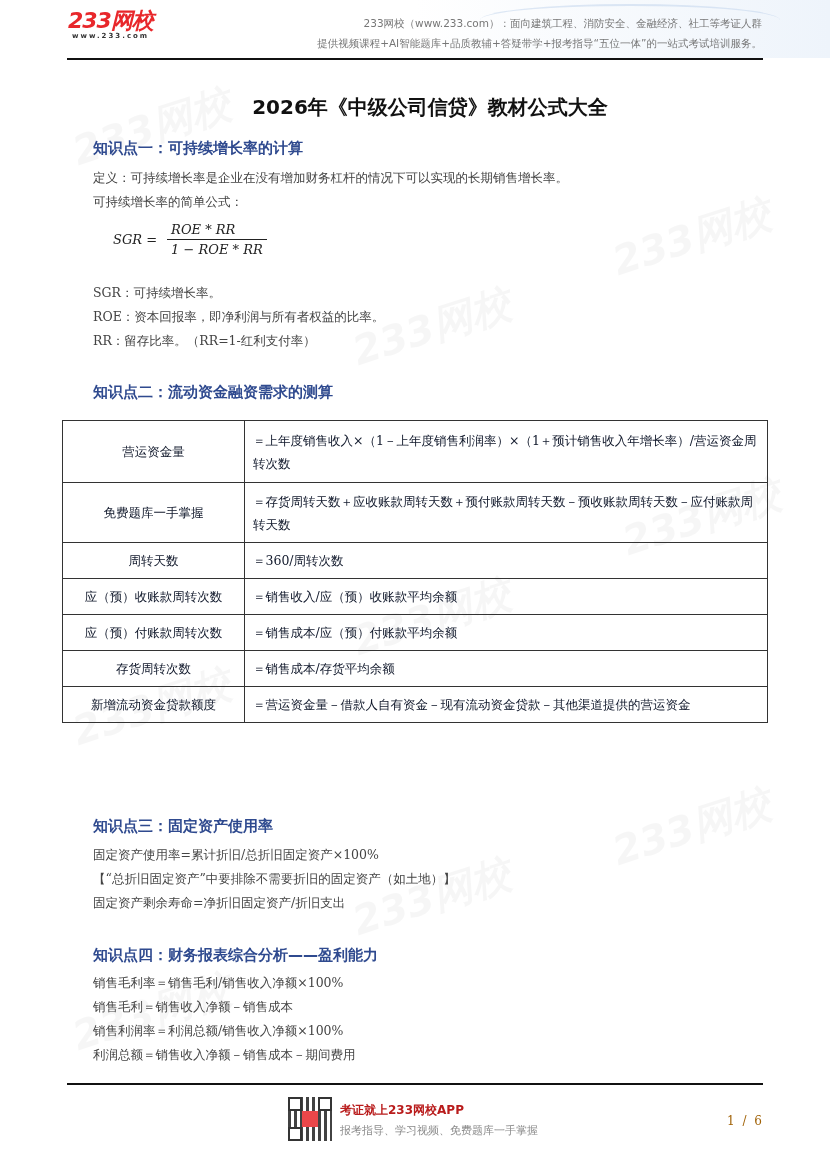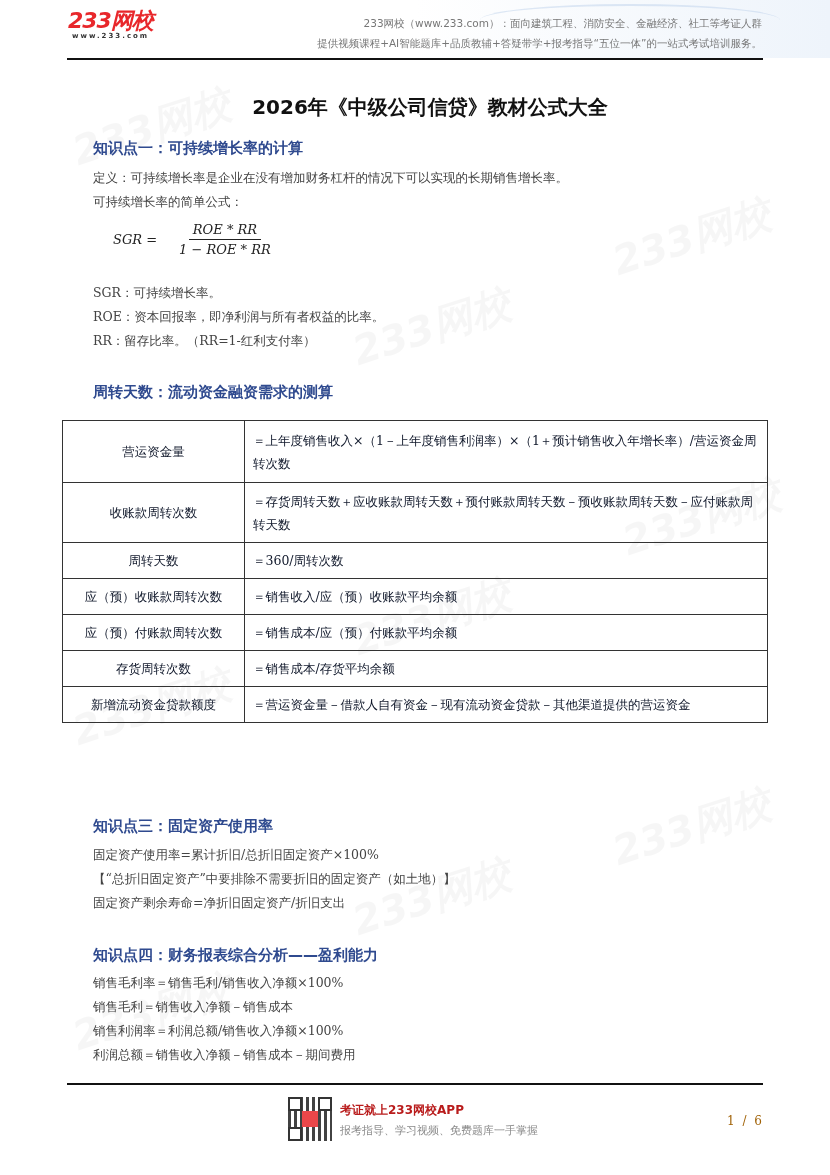--- a/index.html
+++ b/index.html
@@ -38,21 +38,21 @@
     position:absolute; left:93px;
     font-family:"DejaVu Sans", sans-serif; font-weight:bold; font-size:15px; color:#2f4a8f;
   }
   .para {
     position:absolute; left:93px; font-size:12.5px; color:#444; line-height:24px;
   }
   .formula {
     position:absolute; left:113px; top:222px; font-family:"DejaVu Serif", serif; font-style:italic;
     font-size:13px; color:#222; display:flex; align-items:center;
   }
-  .frac { display:inline-flex; flex-direction:column; align-items:center; margin-left:18px; }
+  .frac { display:inline-flex; flex-direction:column; margin-left:10px; }
   .frac .num { padding:0 4px 2px 4px; border-bottom:1px solid #222; }
   .frac .den { padding:2px 4px 0 4px; }
 
   table.formulas {
     position:absolute; left:62px; top:420px; width:706px; border-collapse:collapse;
     font-size:12.5px; color:#0f172a;
   }
   table.formulas td { border:1px solid #333; padding:6px 8px; line-height:23px; }
   table.formulas td.k { width:165px; text-align:center; }
 
@@ -121,29 +121,29 @@
     <span class="num">ROE * RR</span>
     <span class="den">1 − ROE * RR</span>
   </span>
 </div>
 <div class="para" style="top:281px;">
   <div>SGR：可持续增长率。</div>
   <div>ROE：资本回报率，即净利润与所有者权益的比率。</div>
   <div>RR：留存比率。（RR=1-红利支付率）</div>
 </div>
 
-<div class="section-title" style="top:383px;">周转天数：流动资金融资需求的测算</div>
+<div class="section-title" style="top:383px;">知识点二：流动资金融资需求的测算</div>
 <table class="formulas">
   <tbody>
     <tr style="height:62px;">
       <td class="k">营运资金量</td>
       <td>＝上年度销售收入×（1－上年度销售利润率）×（1＋预计销售收入年增长率）/营运资金周转次数</td>
     </tr>
     <tr style="height:60px;">
-      <td class="k">收账款周转次数</td>
+      <td class="k">免费题库一手掌握</td>
       <td>＝存货周转天数＋应收账款周转天数＋预付账款周转天数－预收账款周转天数－应付账款周转天数</td>
     </tr>
     <tr style="height:36px;">
       <td class="k">周转天数</td>
       <td>＝360/周转次数</td>
     </tr>
     <tr style="height:36px;">
       <td class="k">应（预）收账款周转次数</td>
       <td>＝销售收入/应（预）收账款平均余额</td>
     </tr>

